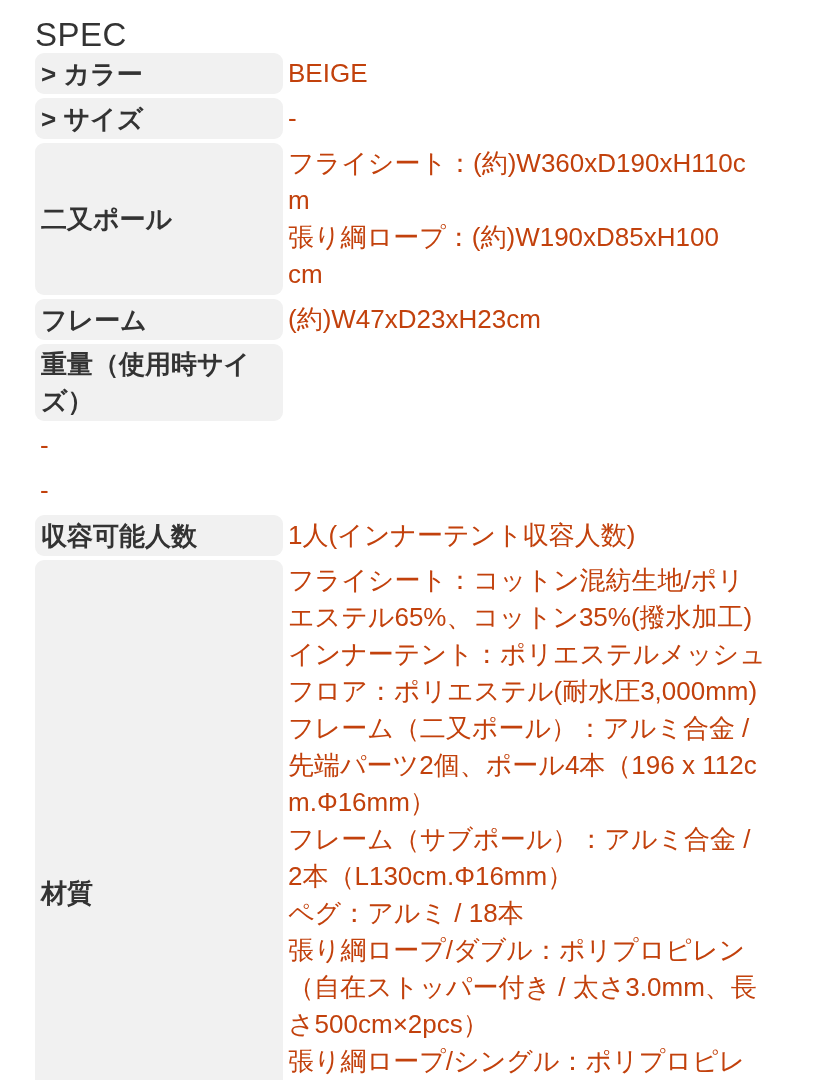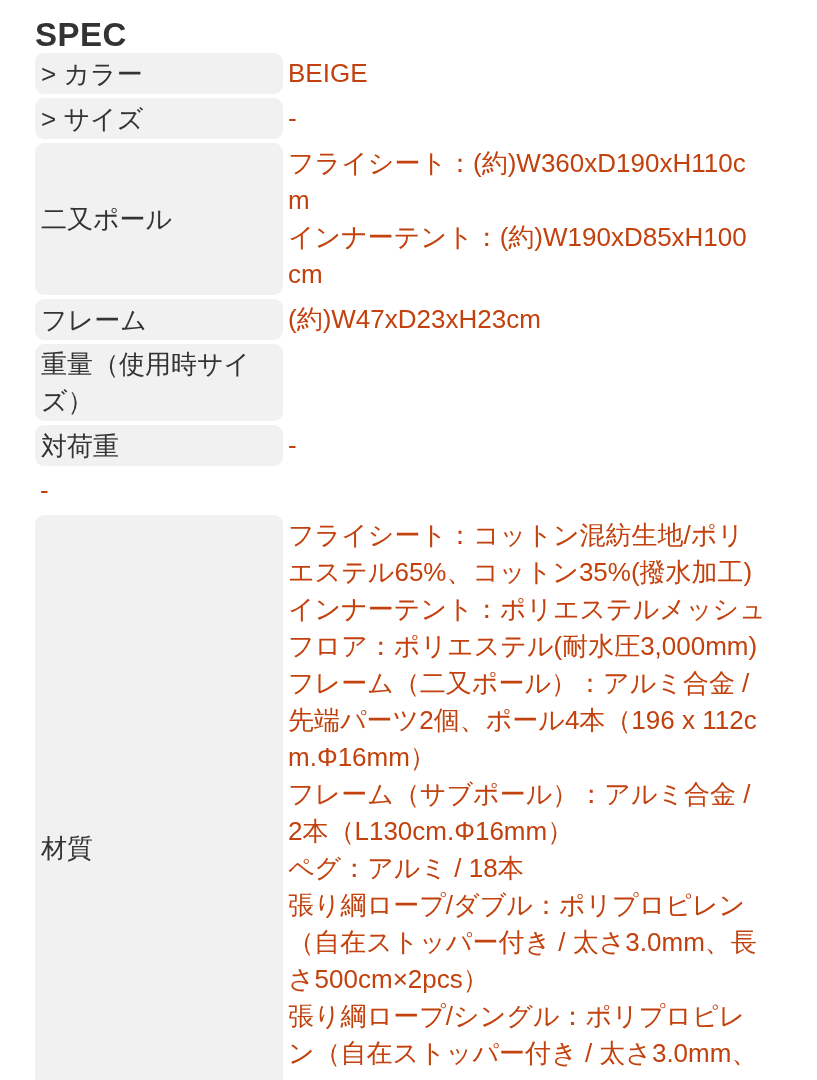--- a/index.html
+++ b/index.html
@@ -15,40 +15,40 @@
   }
   .page {
     width: 817px;
     height: 1080px;
     padding: 17px 30px 0 35px;
     overflow: hidden;
   }
   .spec-title {
     font-size: 33px;
     line-height: 36px;
-    font-weight: bold;
+    font-weight: normal;
     letter-spacing: 0.5px;
     margin: 0;
     color: #333333;
   }
   .spec-table {
     width: 100%;
   }
   .spec-row {
     display: flex;
     align-items: stretch;
     margin-bottom: 4px;
   }
   .cell-label {
     flex: 0 0 248px;
     width: 248px;
     background: #f1f1f1;
     display: flex;
     align-items: center;
-    font-weight: normal;
+    font-weight: bold;
     font-size: 26px;
     line-height: 37px;
     padding: 2px 8px 1px 6px;
     color: #333333;
     border-radius: 9px;
   }
   .cell-value {
     flex: 1;
     font-size: 26px;
     line-height: 37px;
@@ -79,42 +79,45 @@
 
     <div class="spec-row">
       <div class="cell-label">&gt; サイズ</div>
       <div class="cell-value">-</div>
     </div>
 
     <div class="spec-row">
       <div class="cell-label">二又ポール</div>
       <div class="cell-value">フライシート：(約)W360xD190xH110c
 m
-インナーテント：(約)W190xD85xH100
+張り綱ロープ：(約)W190xD85xH100
 cm</div>
     </div>
 
     <div class="spec-row">
       <div class="cell-label">フレーム</div>
       <div class="cell-value">(約)W47xD23xH23cm</div>
     </div>
 
     <div class="spec-row">
       <div class="cell-label">重量（使用時サイズ）</div>
     </div>
 
     <div class="spec-row">
-      <div class="cell-label">対荷重</div>
       <div class="cell-value">-</div>
     </div>
 
     <div class="spec-row">
       <div class="cell-value">-</div>
     </div>
 
+    <div class="spec-row">
+      <div class="cell-label">収容可能人数</div>
+      <div class="cell-value">1人(インナーテント収容人数)</div>
+    </div>
 
     <div class="spec-row row-material">
       <div class="cell-label">材質</div>
       <div class="cell-value">フライシート：コットン混紡生地/ポリ
 エステル65%、コットン35%(撥水加工)
 インナーテント：ポリエステルメッシュ
 フロア：ポリエステル(耐水圧3,000mm)
 フレーム（二又ポール）：アルミ合金 /
 先端パーツ2個、ポール4本（196 x 112c
 m.Φ16mm）

